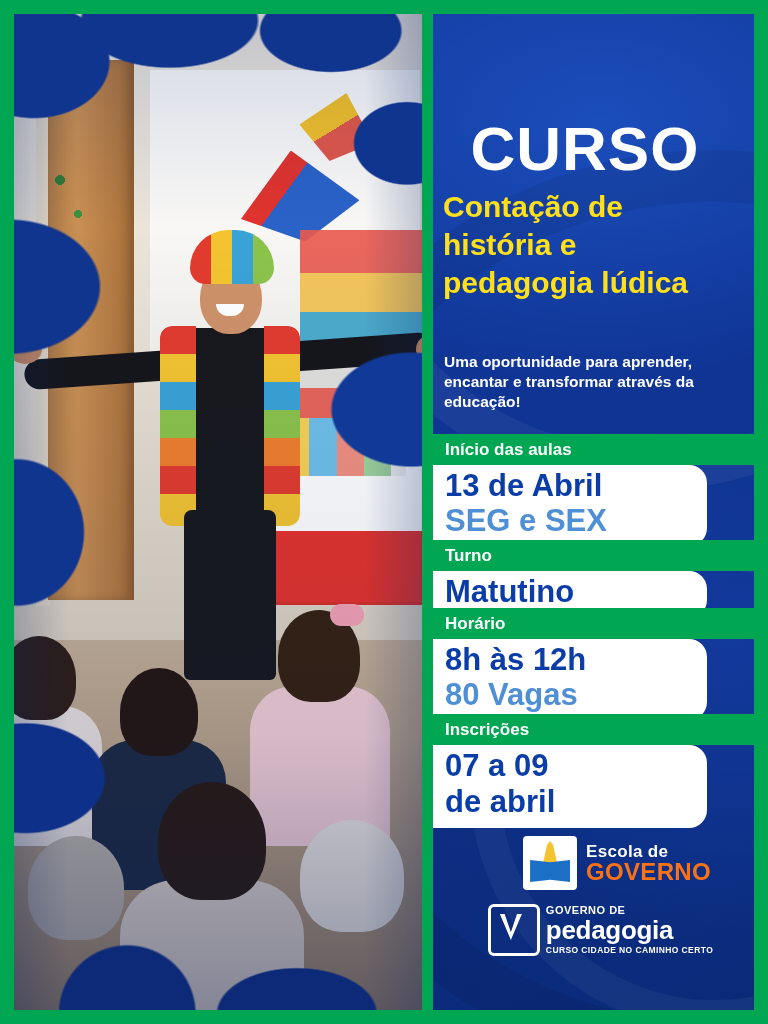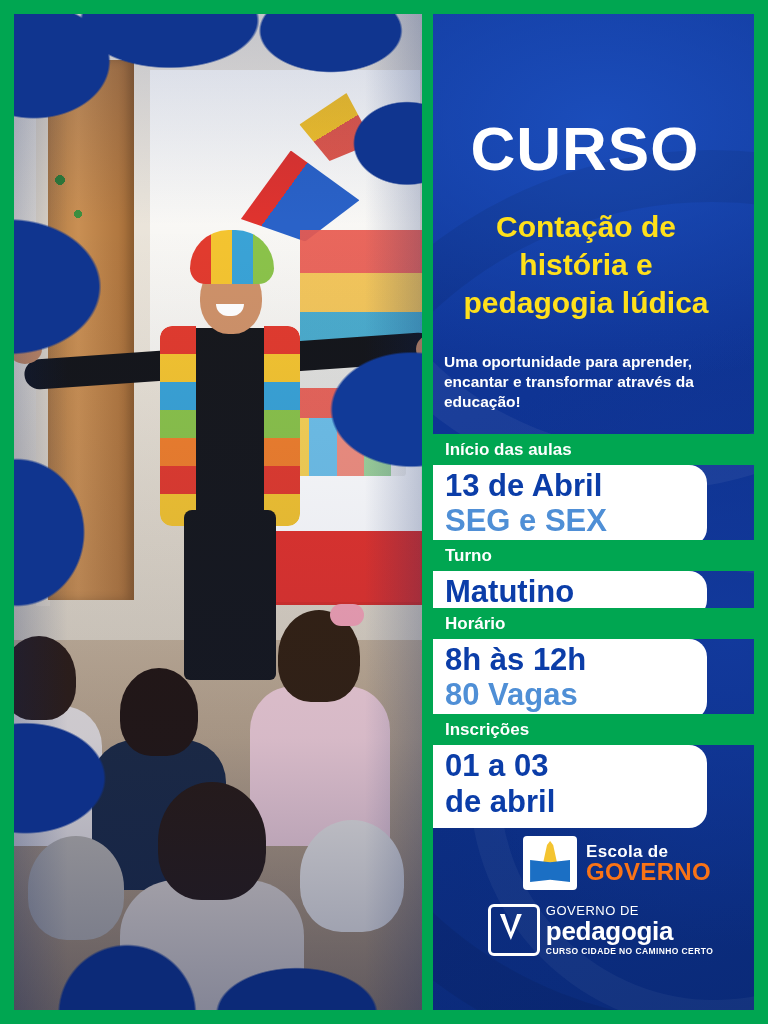--- a/index.html
+++ b/index.html
@@ -265,23 +265,23 @@
     font-size: 62px;
     line-height: 62px;
     font-weight: 700;
     letter-spacing: 1px;
     color: #ffffff;
   }
 
   .subtitle {
     position: absolute;
     left: 10px;
-    top: 208px;
+    top: 188px;
     width: 286px;
-    text-align: center;
+    text-align: left;
     font-size: 30px;
     line-height: 38px;
     font-weight: 700;
     color: #ffe01b;
   }
 
   .lead {
     position: absolute;
     left: 11px;
     top: 352px;
@@ -380,21 +380,21 @@
     border-radius: 6px;
     position: relative;
   }
   .logo-city .vmark::after {
     content: "";
     position: absolute; left: 9px; top: 7px; width: 22px; height: 26px;
     background: #ffffff;
     clip-path: polygon(0 0, 22% 0, 50% 70%, 78% 0, 100% 0, 50% 100%);
   }
   .logo-city .ctxt { text-align: left; line-height: 1.05; }
-  .logo-city .c1 { font-size: 13px; font-weight: 400; color: #ffffff; letter-spacing: .5px; }
+  .logo-city .c1 { font-size: 11px; font-weight: 700; color: #ffffff; letter-spacing: .5px; }
   .logo-city .c2 { font-size: 26px; font-weight: 700; color: #ffffff; letter-spacing: -.3px; }
   .logo-city .c3 { font-size: 8.5px; font-weight: 700; color: #ffffff; letter-spacing: .4px; margin-top: 2px; }
 </style>
 </head>
 <body>
 
 <div class="poster">
 
   <div class="bg">
     <div class="swirl s5"></div>
@@ -475,21 +475,21 @@
       <div class="label-bar">Horário</div>
       <div class="value-bar">
         <span class="v1">8h às 12h</span>
         <span class="v2">80 Vagas</span>
       </div>
     </div>
 
     <div class="info-block blk-inscr">
       <div class="label-bar">Inscrições</div>
       <div class="value-bar">
-        <span class="v1">01 a 03</span>
+        <span class="v1">07 a 09</span>
         <span class="v1">de abril</span>
       </div>
     </div>
 
     <div class="logos">
       <div class="logo-gov">
         <div class="mark">
           <div class="person"></div>
           <div class="book"></div>
         </div>

